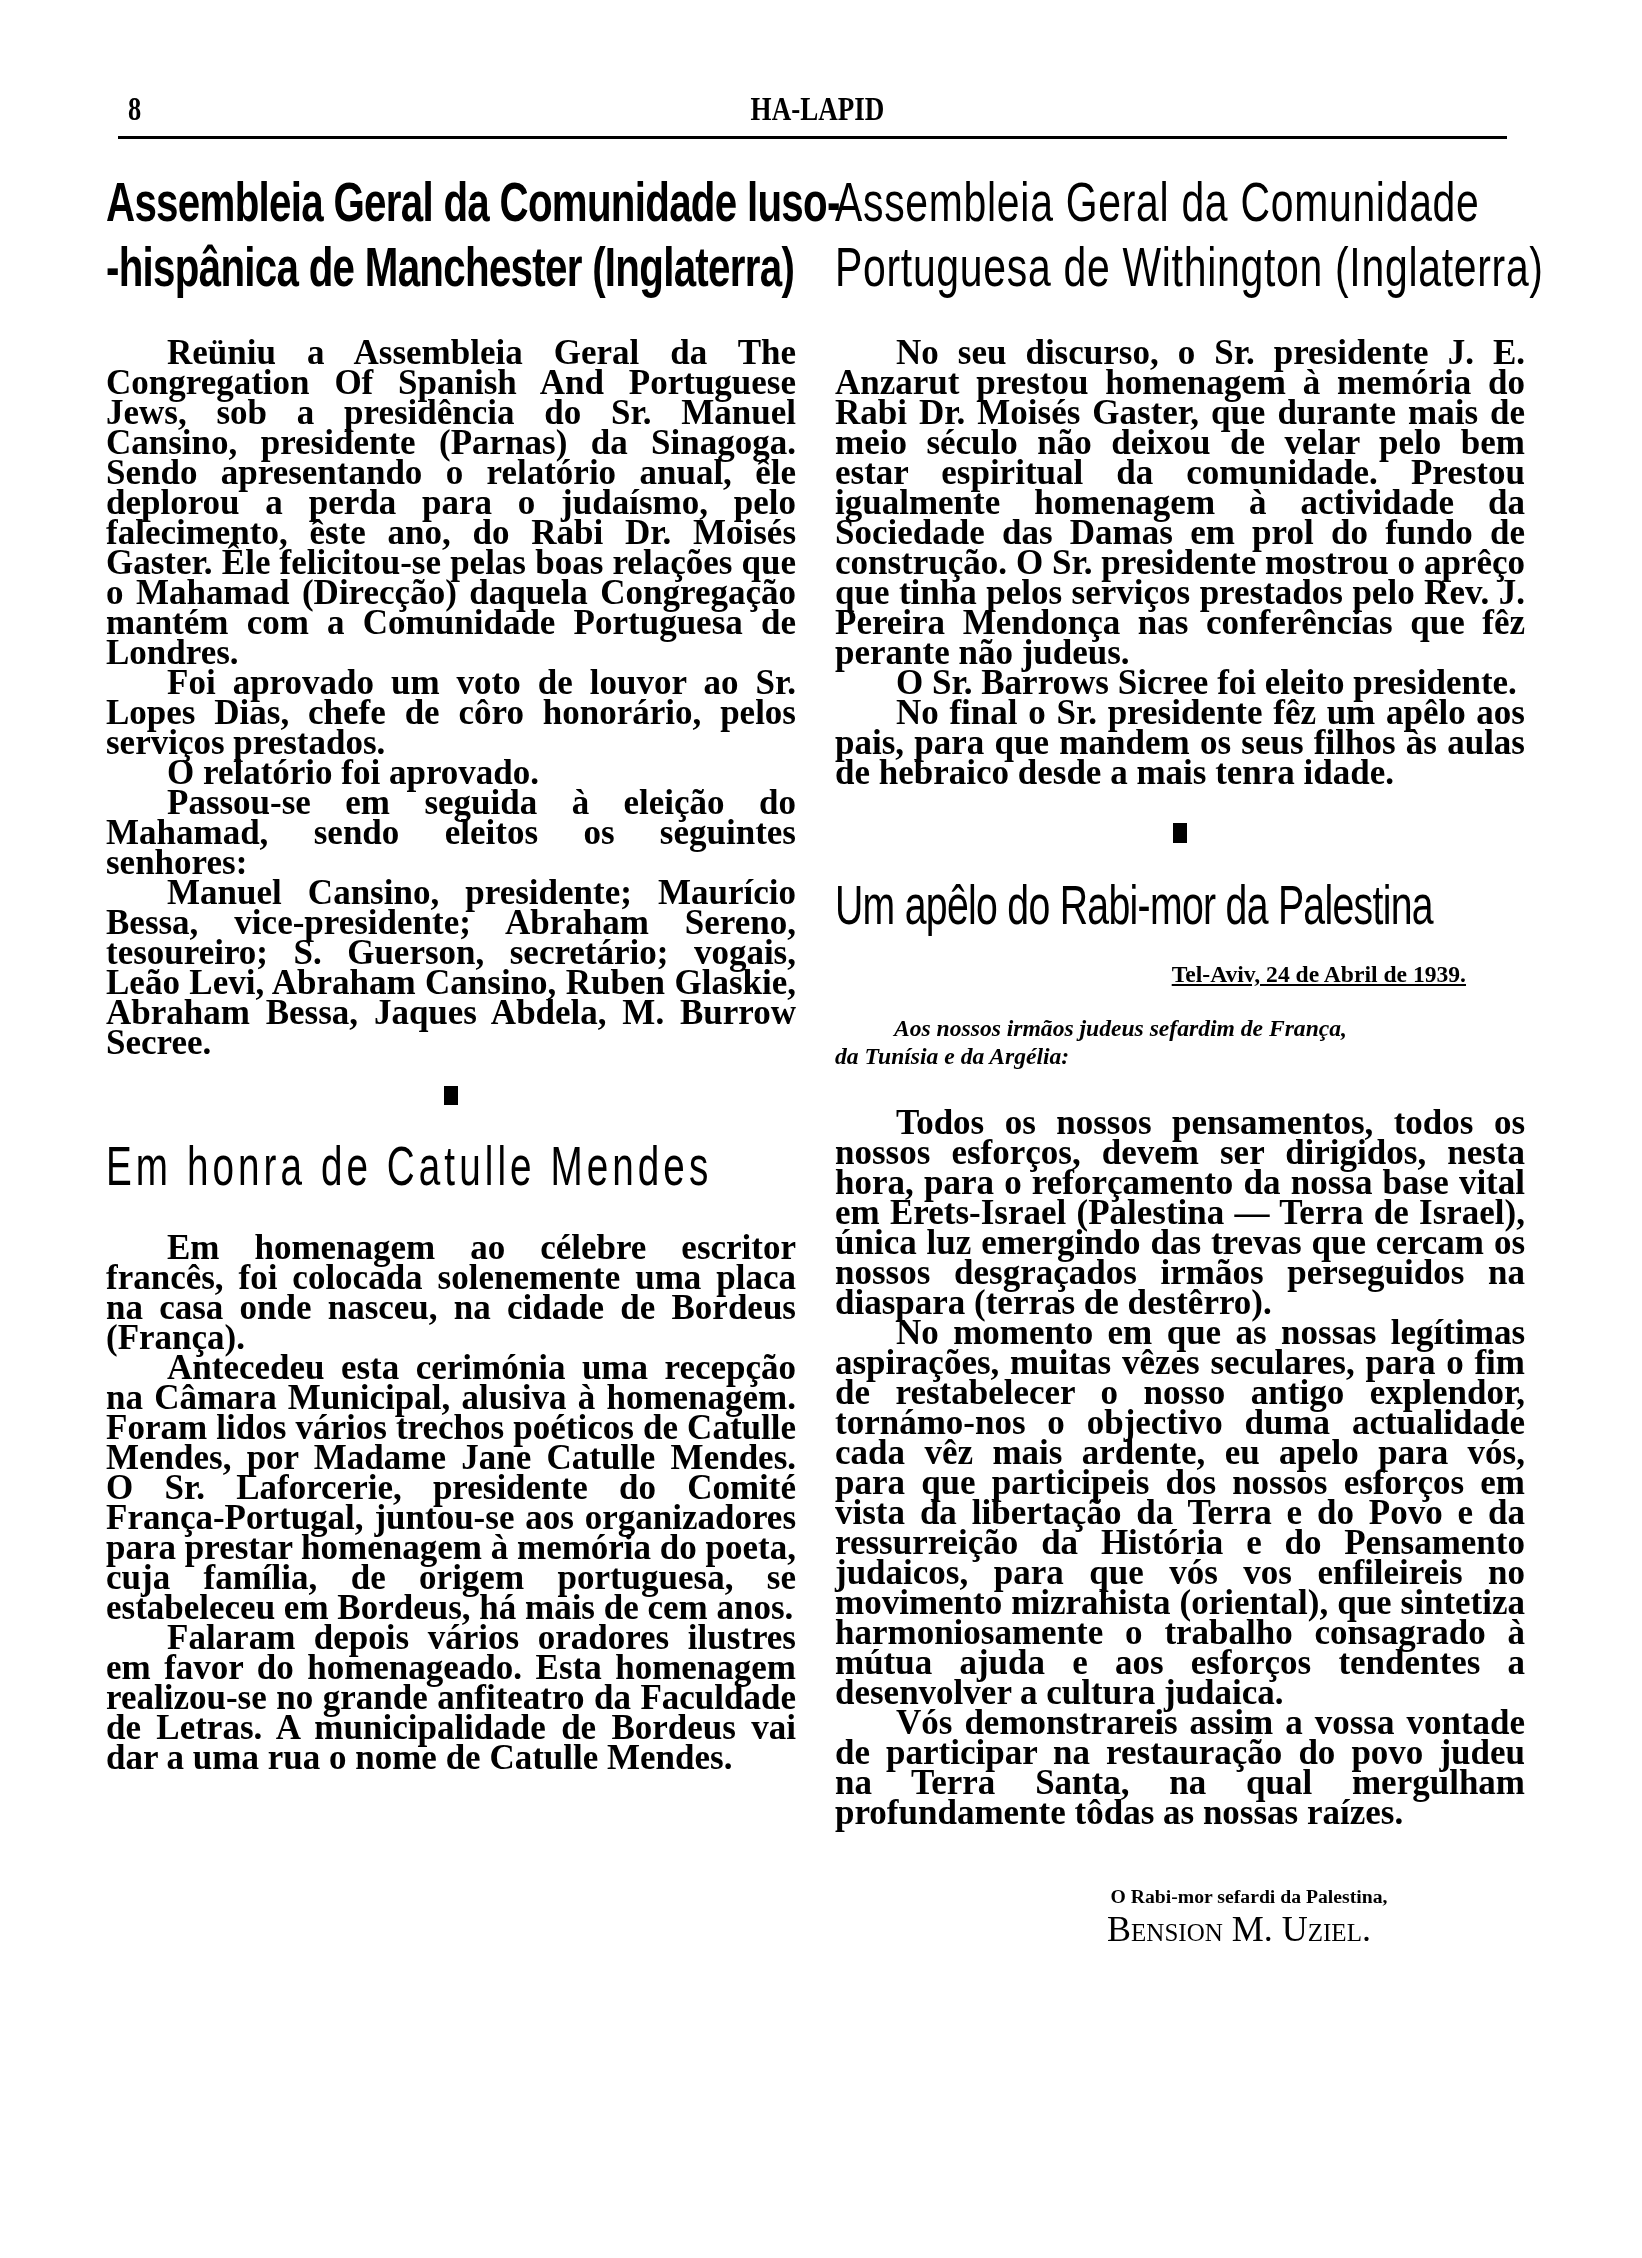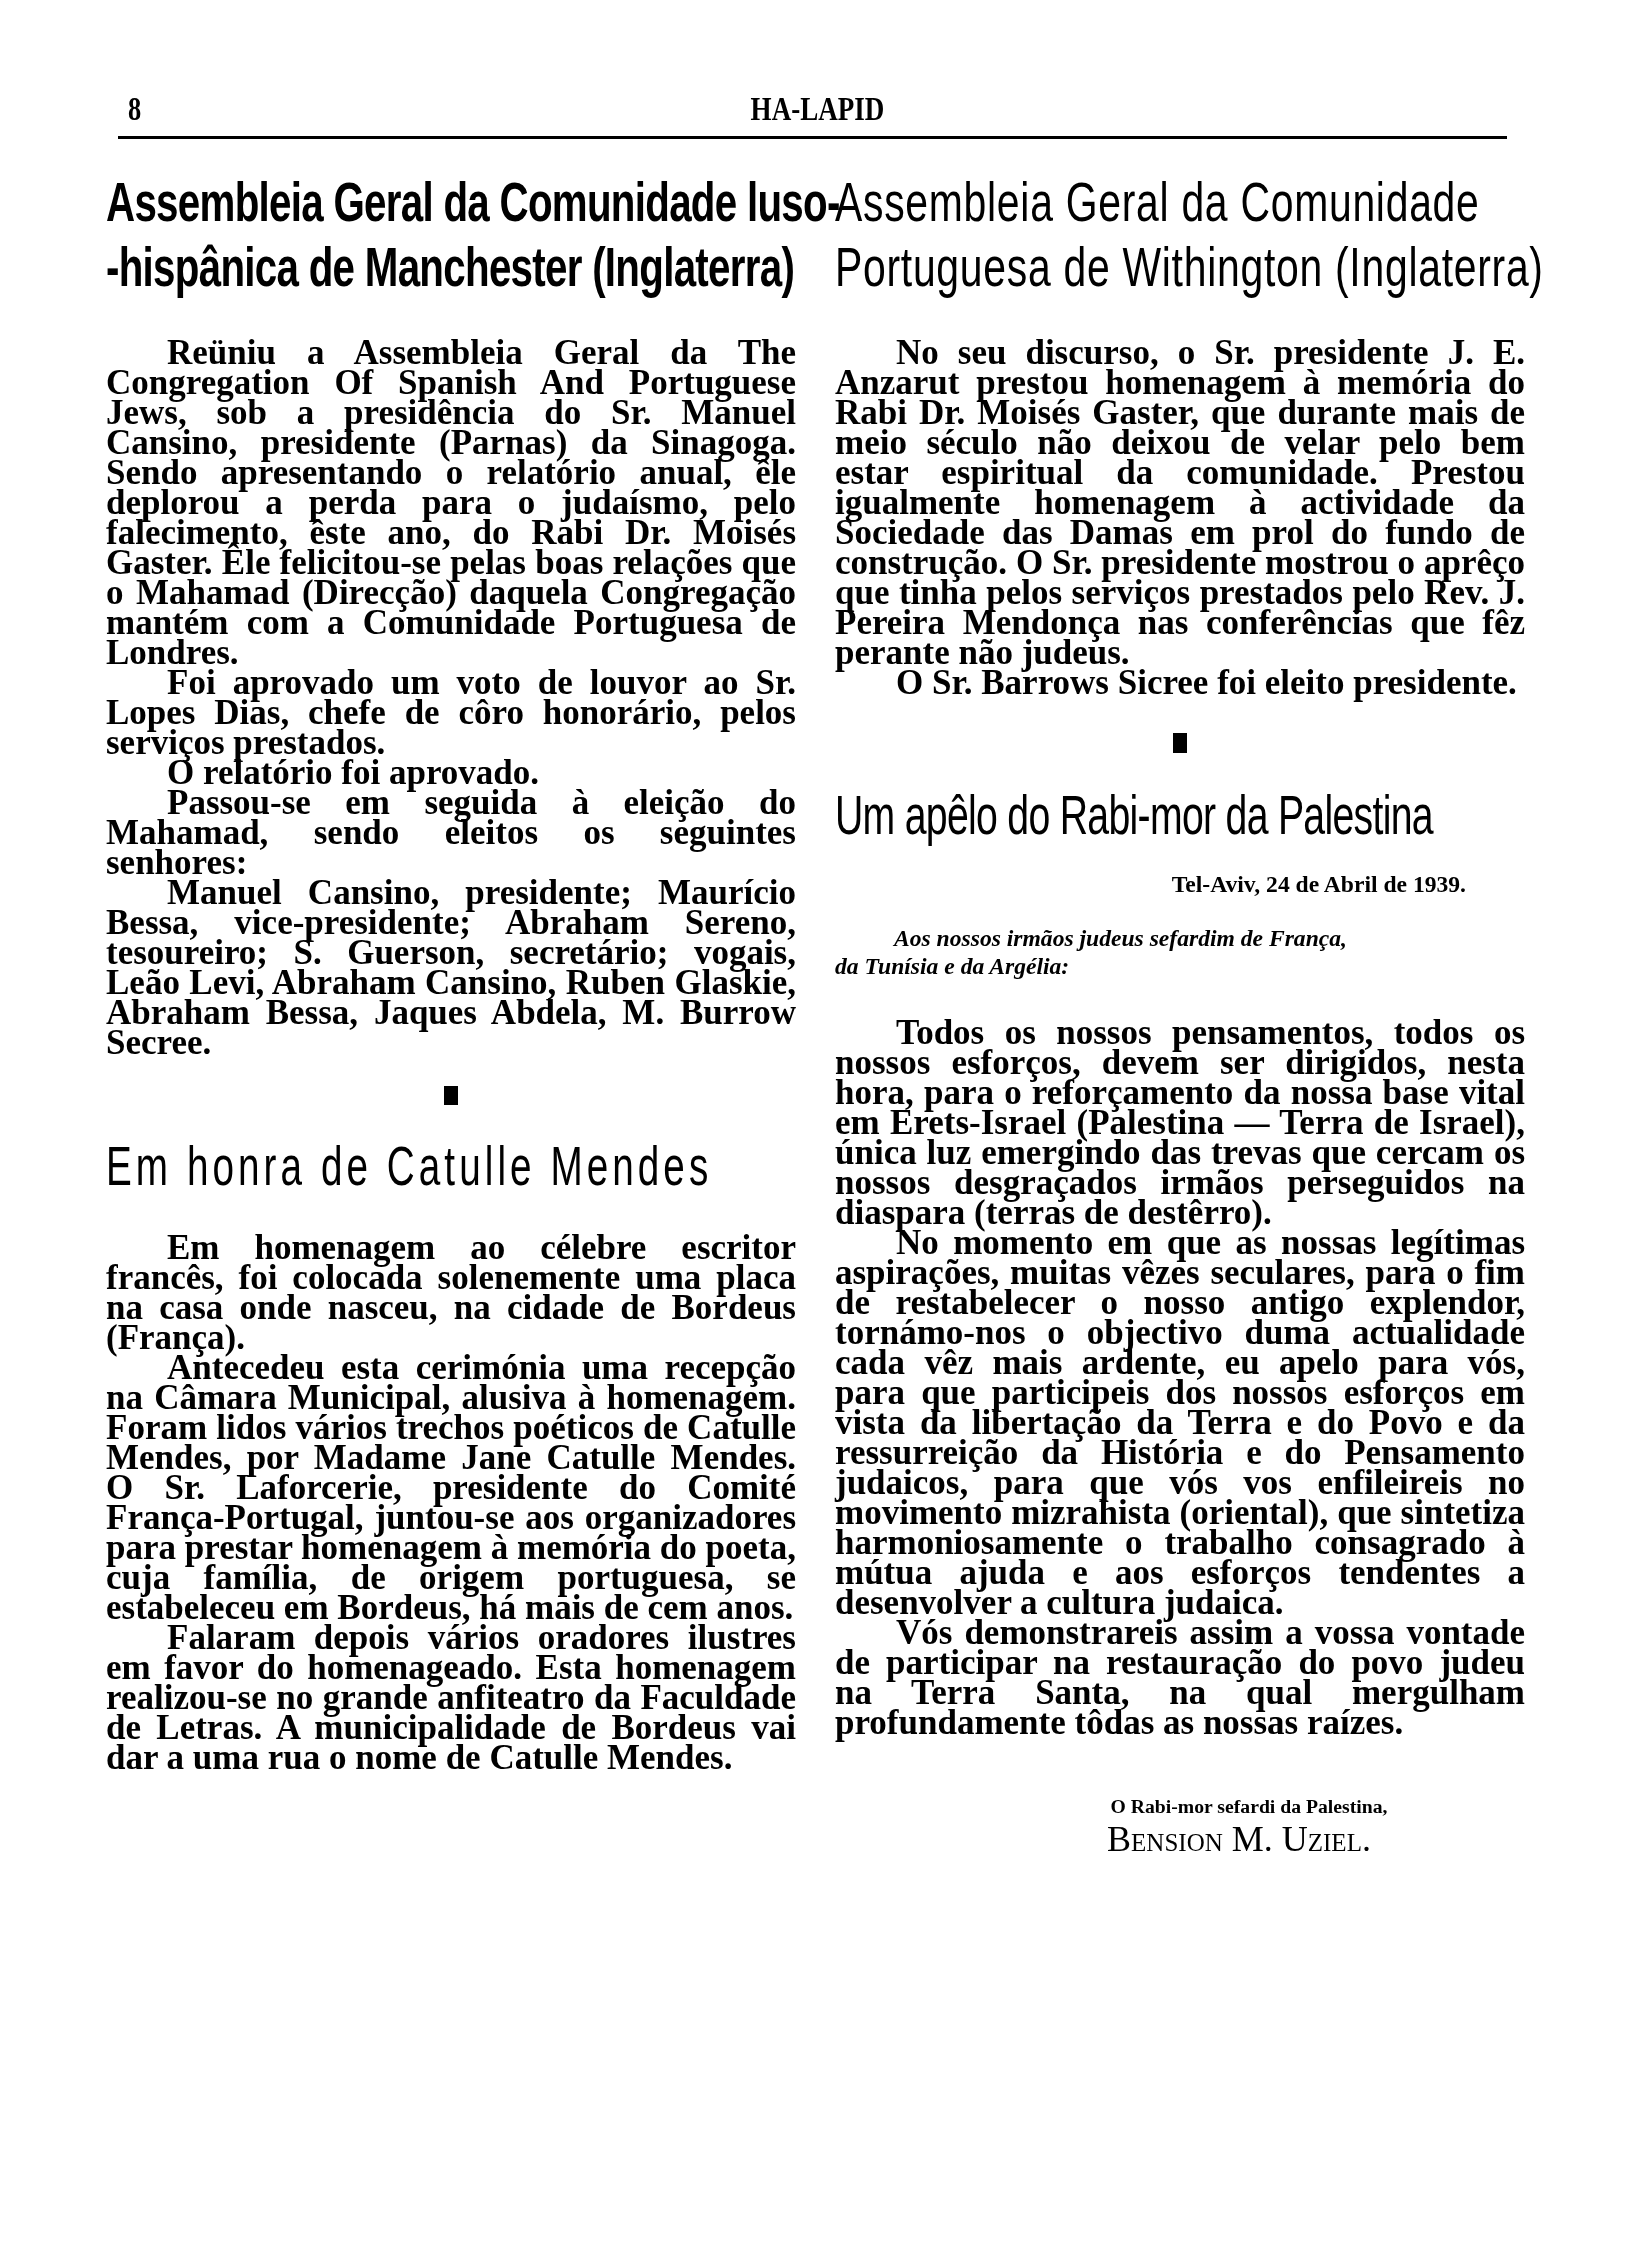--- a/index.html
+++ b/index.html
@@ -68,28 +68,29 @@
 
 <div class="column col-right">
   <div>
     <h2 class="headline" style="margin-top:2px; font-weight:normal; letter-spacing:1px; transform:scaleX(0.73);">
       <span>Assembleia Geral da Comunidade</span><br>
       <span>Portuguesa de Withington (Inglaterra)</span>
     </h2>
     <div class="body-text" style="margin-top:39px;">
       <p>No seu discurso, o Sr. presidente J. E. Anzarut prestou homenagem à memória do Rabi Dr. Moisés Gaster, que durante mais de meio século não deixou de velar pelo bem estar espiritual da comunidade. Prestou igualmente homenagem à actividade da Sociedade das Damas em prol do fundo de construção. O Sr. presidente mostrou o aprêço que tinha pelos serviços prestados pelo Rev. J. Pereira Mendonça nas conferências que fêz perante não judeus.</p>
       <p>O Sr. Barrows Sicree foi eleito presidente.</p>
+      <p>No final o Sr. presidente fêz um apêlo aos pais, para que mandem os seus filhos às aulas de hebraico desde a mais tenra idade.</p>
     </div>
   </div>
 
   <div class="separator" style="margin-top:35px;"></div>
 
   <div style="margin-top:29.6px;">
     <h2 class="headline light" style="transform:scaleX(0.70);">Um apêlo do Rabi-mor da Palestina</h2>
-    <div class="dateline" style="margin-top:23.6px;">Tel-Aviv, 24 de Abril de 1939.</div>
+    <div class="dateline" style="margin-top:23.6px;text-decoration:underline;">Tel-Aviv, 24 de Abril de 1939.</div>
     <div class="salutation" style="margin-top:27.6px;">
       <span class="l1">Aos nossos irmãos judeus sefardim de França,</span>
       <span>da Tunísia e da Argélia:</span>
     </div>
     <div class="body-text" style="margin-top:37px;">
       <p>Todos os nossos pensamentos, todos os nossos esforços, devem ser dirigidos, nesta hora, para o reforçamento da nossa base vital em Erets-Israel (Palestina — Terra de Israel), única luz emergindo das trevas que cercam os nossos desgraçados irmãos perseguidos na diaspara (terras de destêrro).</p>
       <p>No momento em que as nossas legítimas aspirações, muitas vêzes seculares, para o fim de restabelecer o nosso antigo explendor, tornámo-nos o objectivo duma actualidade cada vêz mais ardente, eu apelo para vós, para que participeis dos nossos esforços em vista da libertação da Terra e do Povo e da ressurreição da História e do Pensamento judaicos, para que vós vos enfileireis no movimento mizrahista (oriental), que sintetiza harmoniosamente o trabalho consagrado à mútua ajuda e aos esforços tendentes a desenvolver a cultura judaica.</p>
       <p>Vós demonstrareis assim a vossa vontade de participar na restauração do povo judeu na Terra Santa, na qual mergulham profundamente tôdas as nossas raízes.</p>
     </div>
     <div class="sig1" style="margin-top:57px;">O Rabi-mor sefardi da Palestina,</div>

